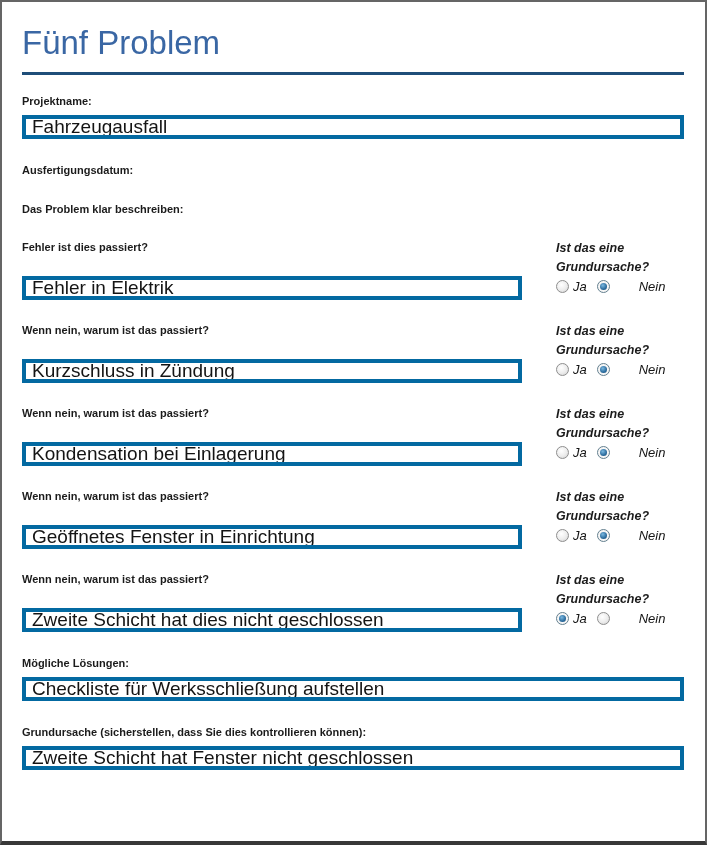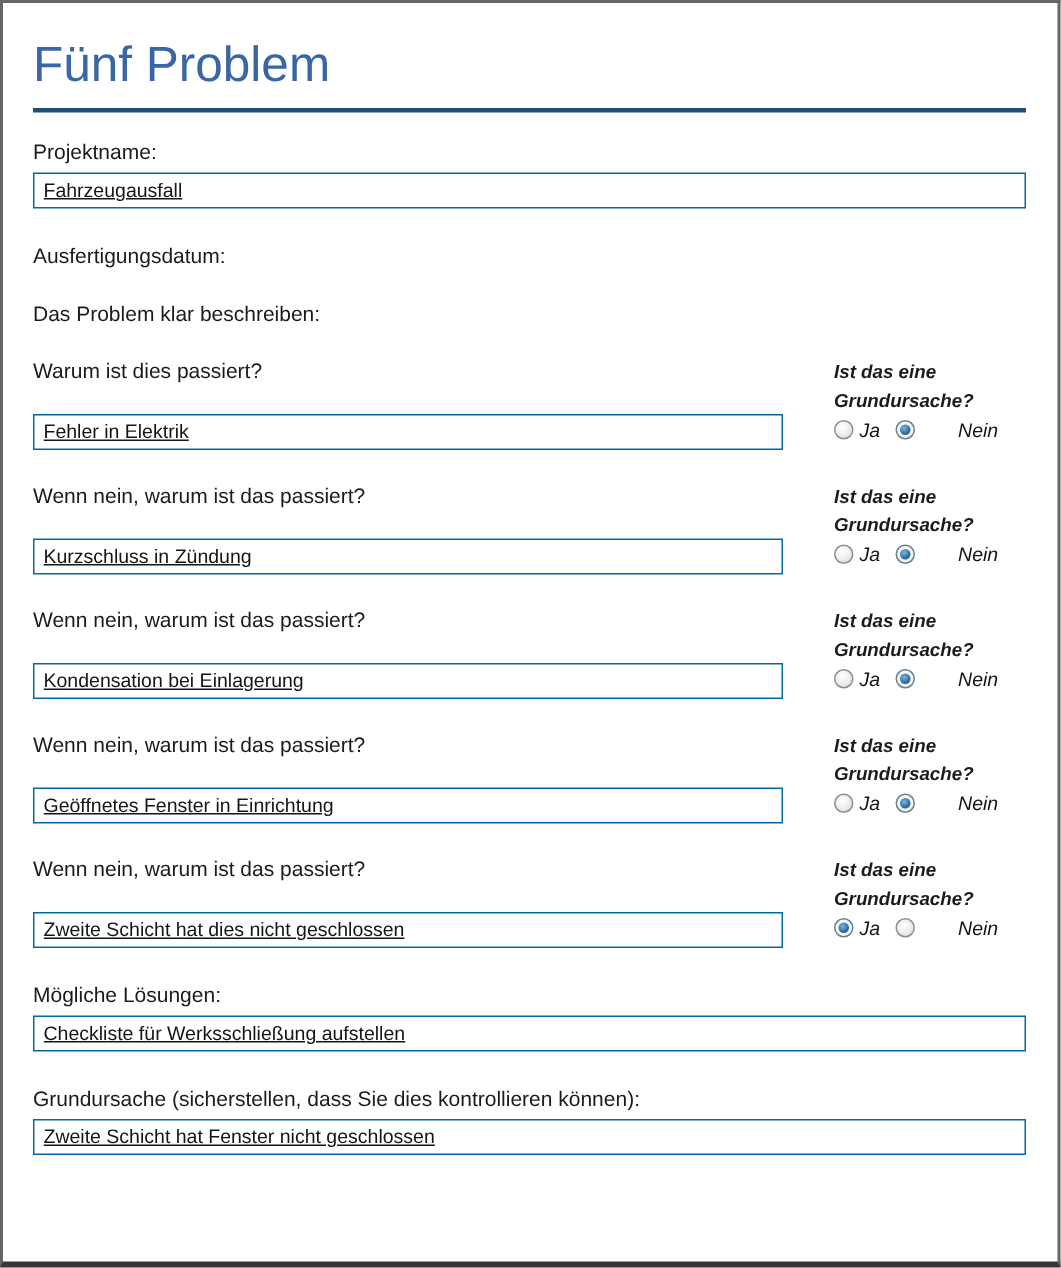--- a/index.html
+++ b/index.html
@@ -22,38 +22,37 @@
     margin-top:24px;
     font-size:33px;
     font-weight:400;
     color:var(--title-color,#3a67a4);
     letter-spacing:0px;
     line-height:1.05;
   }
   .divider{height:3px;background:var(--divider-color,#1f4e79);margin-top:11px;}
   .field-label{
     display:block;
-    font-size:14px;
-    font-weight:400;
+    font-size:11px;
+    font-weight:700;
     color:#1b1b1b;
     line-height:16px;
   }
   input.text-input{
     display:block;
     margin-top:6px;
     height:24px;
     width:100%;
-    border:1px solid #0369a1;
+    border:4px solid #0369a1;
     background:#fff;
     font-family:"Liberation Sans","DejaVu Sans",sans-serif;
-    font-size:13px;
+    font-size:19px;
     color:#141414;
     padding:0 6px;
     outline:none;
-    text-decoration:underline;
   }
   .section{margin-top:23px;}
   .section.first{margin-top:18px;}
   .two-col{display:flex;justify-content:space-between;}
   .two-col .col-left{width:432px;}
   .two-col .col-right{width:206px;}
   .why-row{display:flex;justify-content:space-between;margin-top:22px;}
   .why-row .why-left{width:500px;}
   .why-row .why-left input.text-input{margin-top:21px;}
   .why-row .why-right{width:128px;font-style:italic;}
@@ -105,21 +104,21 @@
     </div>
   </div>
 
   <div class="section">
     <span class="field-label">Das Problem klar beschreiben:</span>
   </div>
 
   <div id="why-rows">
     <div class="why-row">
       <div class="why-left">
-        <span class="field-label">Warum ist dies passiert?</span>
+        <span class="field-label">Fehler ist dies passiert?</span>
         <input class="text-input" type="text" value="Fehler in Elektrik" style="">
       </div>
       <div class="why-right">
         <div class="rc-header">Ist das eine Grundursache?</div>
         <div class="radio-row">
           <span class="radio-group">
             <span class="radio"></span>
             <span class="radio-label">Ja</span>
           </span>
           <span class="radio-group">

